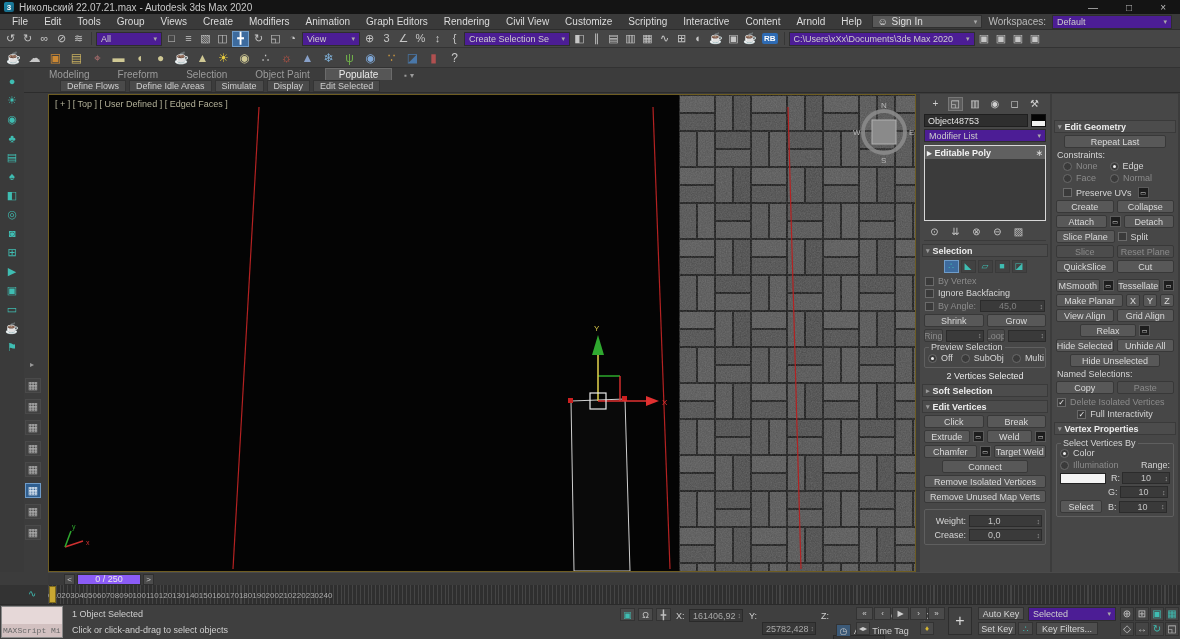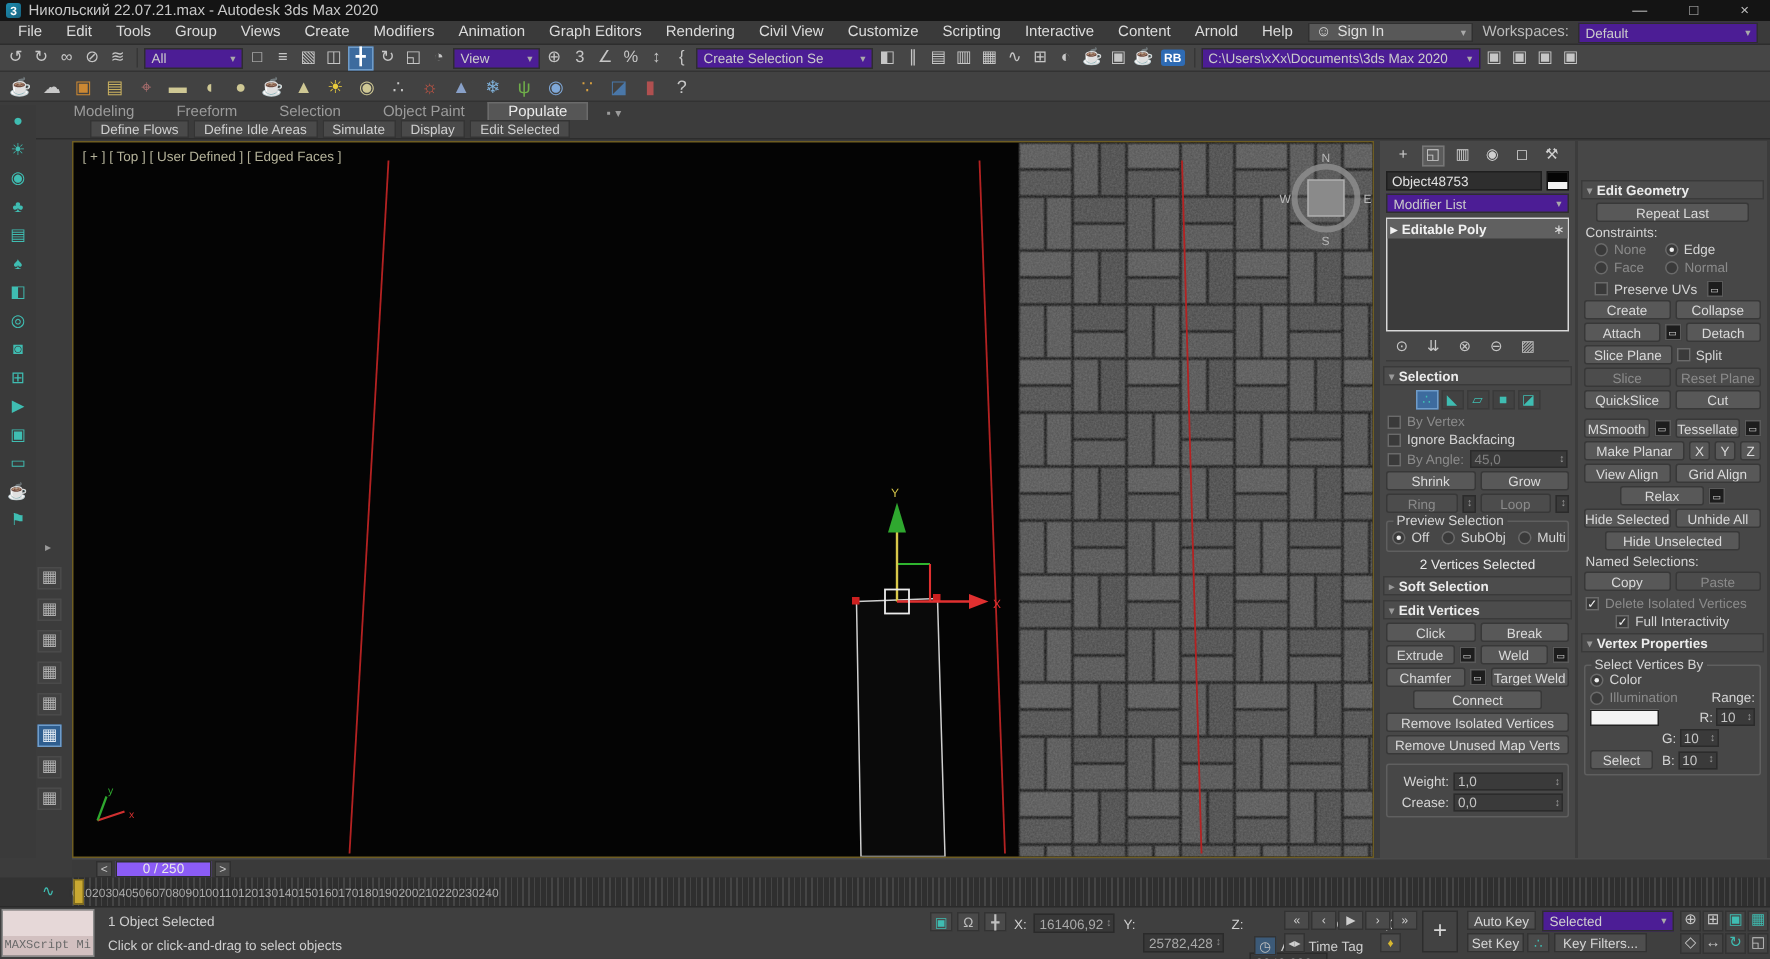--- a/index.html
+++ b/index.html
@@ -84,21 +84,21 @@
   padding:0 3px;font-weight:bold;color:#ececec;margin-top:3px}
 .roll-h .tri{color:#999;margin-right:3px;font-size:7px}
 .btn-row{display:flex;gap:3px;margin:2px 2px;align-items:center}
 .btn{background:#585858;border:1px solid #383838;border-radius:2px;height:13px;flex:1;
   display:flex;align-items:center;justify-content:center;color:#dadada;white-space:nowrap;overflow:hidden}
 .btn.dis{color:#8b8b8b;background:#4c4c4c}
 .btn.sm{flex:0 0 14px}
 .sbox{flex:0 0 11px;width:11px;height:11px;background:#1d1d1d;border:1px solid #5a5a5a;
   display:flex;align-items:center;justify-content:center;color:#ddd;font-size:6px}
 .spin{background:#3a3a3a;border:1px solid #2b2b2b;height:12px;display:flex;align-items:center;
-  padding:0 2px;color:#c4c4c4;flex:1;position:relative}
+  padding:0 18px;color:#c4c4c4;flex:1;position:relative}
 .spin::after{content:"↕";position:absolute;right:1px;font-size:7px;color:#9a9a9a}
 .spin.dim{color:#808080}
 .chk{width:9px;height:9px;background:#3a3a3a;border:1px solid #6a6a6a;display:inline-flex;
   align-items:center;justify-content:center;font-size:8px;color:#f0f0f0;margin-right:4px;flex:0 0 9px}
 .chk.on::after{content:"✓"}
 .radio{width:9px;height:9px;border-radius:50%;background:#3a3a3a;border:1px solid #6a6a6a;
   display:inline-block;position:relative;margin-right:4px;flex:0 0 9px}
 .radio.sel::after{content:"";position:absolute;inset:2px;border-radius:50%;background:#efefef}
 .crow{display:flex;align-items:center;margin:2px 3px;color:#d5d5d5;white-space:nowrap}
 .crow.dim,.dim{color:#8b8b8b}
@@ -212,21 +212,21 @@
         <span class="caret">▾</span>
     </span>
     <span style="display:flex">
         <span class="ticon">⊕</span>
         <span class="ticon">3</span>
         <span class="ticon">∠</span>
         <span class="ticon">%</span>
         <span class="ticon">↕</span>
         <span class="ticon">{</span>
       </span>
-    <span class="dd" style="width:118px">
+    <span class="dd" style="width:106px">
       <span>Create Selection Se</span>
         <span class="caret">▾</span>
     </span>
     <span style="display:flex">
         <span class="ticon">◧</span>
         <span class="ticon">∥</span>
         <span class="ticon">▤</span>
         <span class="ticon">▥</span>
         <span class="ticon">▦</span>
         <span class="ticon">∿</span>

